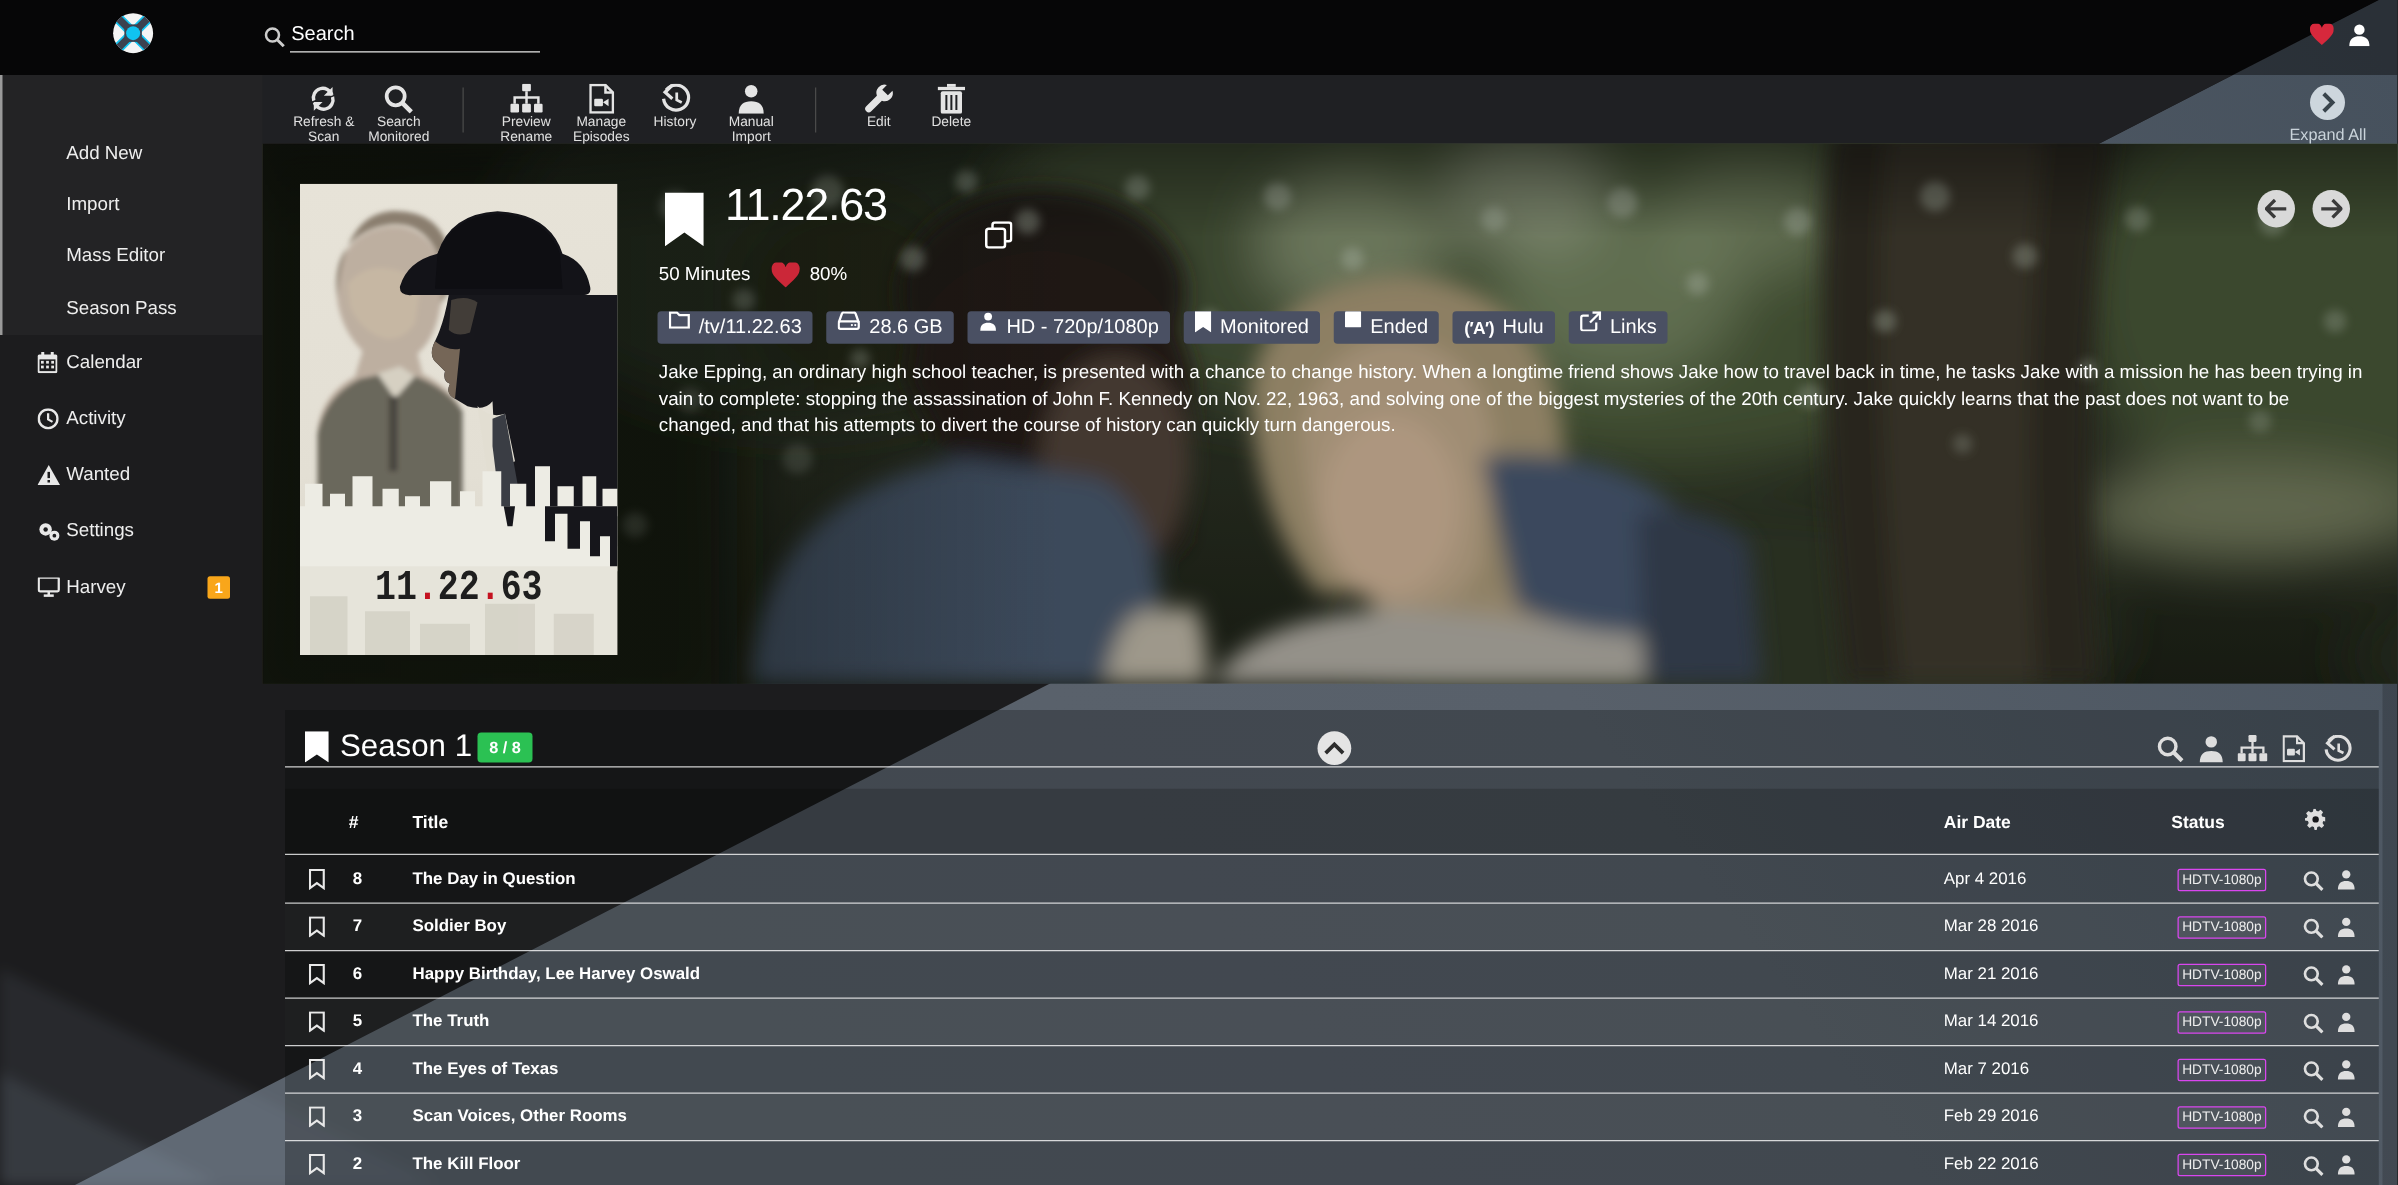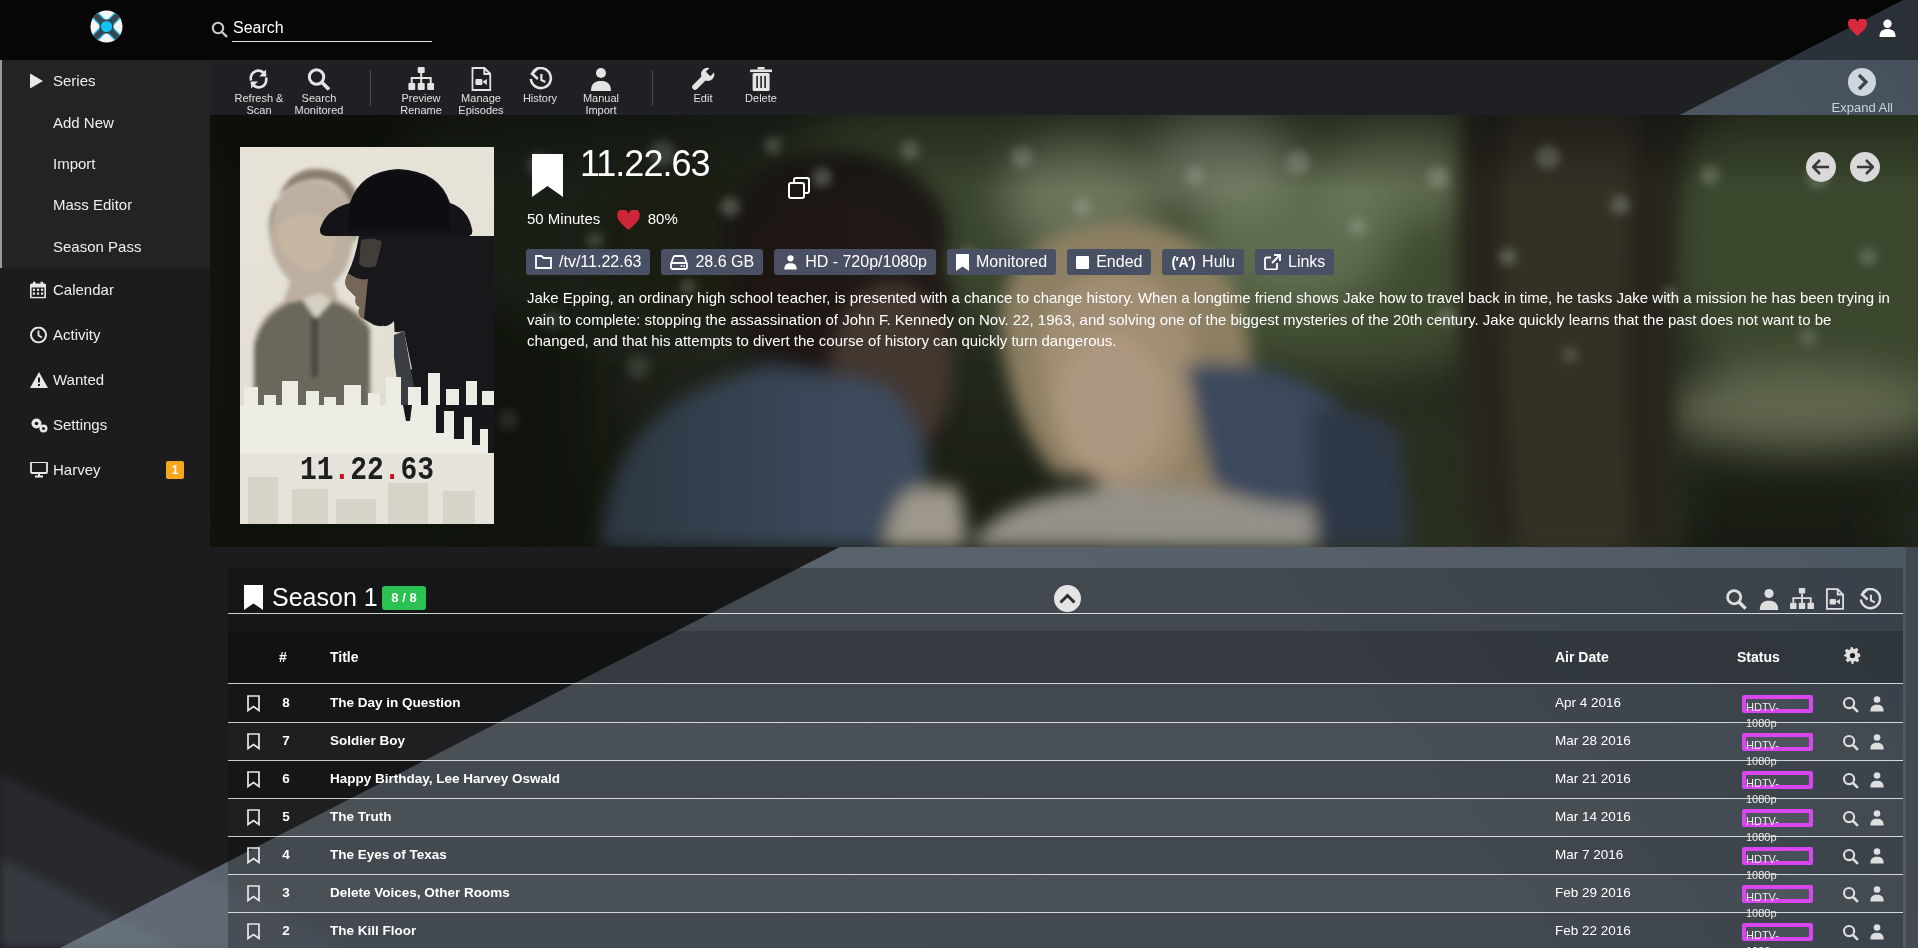--- a/index.html
+++ b/index.html
@@ -34,41 +34,41 @@
 
 #hero { position:absolute; left:210px; top:115px; width:1708px; height:432px; z-index:3; color:#fff; }
 #heroimg { position:absolute; left:0; top:0; }
 #poster { position:absolute; left:30px; top:32px; width:254px; height:377px; }
 #h-bm { position:absolute; left:322px; top:39px; }
 #h-title { position:absolute; left:370px; top:28px; font-size:36px; font-weight:400; letter-spacing:-1px; color:#fff; }
 #h-copy { position:absolute; left:578px; top:62px; }
 #h-meta { position:absolute; left:317px; top:95px; font-size:15px; }
 #h-meta .pct { margin-left:4px; }
 #labels { position:absolute; left:316px; top:134px; display:flex; gap:11px; }
-.hlabel { height:26px; background:#4a5063; border-radius:3px; color:#fff; font-size:16px; line-height:26px; padding:0 9px; display:flex; align-items:center; gap:7px; white-space:nowrap; }
+.hlabel { height:26px; background:#4a5063; border-radius:3px; color:#fff; font-size:16px; line-height:26px; padding:0 9px; display:flex; gap:7px; white-space:nowrap; }
 #h-desc { position:absolute; left:317px; top:172px; width:1366px; font-size:15px; line-height:21.7px; color:#fff; }
 .navcirc { position:absolute; top:37px; width:30px; height:30px; border-radius:50%; background:#d9d9d9; text-align:center; }
 
 
 #card { position:absolute; left:228px; top:568px; width:1675px; height:380px; z-index:4; background:rgba(5,6,8,0.27); color:#fff; }
 #shead { position:absolute; left:0; top:0; width:1675px; height:46px; border-bottom:1px solid rgba(255,255,255,0.8); }
 #s-bm { position:absolute; left:16px; top:17px; }
 #s-title { position:absolute; left:44px; top:15px; font-size:25px; }
 #s-badge { position:absolute; left:154px; top:18px; width:44px; height:24px; background:#2bc153; border-radius:3px; font-size:13px; font-weight:bold; text-align:center; line-height:24px; }
 #s-collapse { position:absolute; left:826px; top:17px; width:27px; height:27px; border-radius:50%; background:#e4e4e4; }
 .shic { position:absolute; top:20px; }
 #thead { position:absolute; left:0; top:63px; width:1675px; height:53px; border-bottom:1px solid rgba(255,255,255,0.78); background:rgba(0,0,0,0.18); font-size:14px; font-weight:bold; }
 #thead .c { position:absolute; top:18px; }
 .erow { position:absolute; left:0; width:1675px; height:38px; border-bottom:1px solid rgba(255,255,255,0.78); font-size:13.5px; }
 .erow.alt { background:rgba(255,255,255,0.04); }
 .erow .bm { position:absolute; left:19px; top:10px; }
 .erow .num { position:absolute; left:44px; top:10px; width:28px; text-align:center; font-weight:bold; }
 .erow .ttl { position:absolute; left:102px; top:10px; font-weight:bold; }
 .erow .dt { position:absolute; left:1327px; top:10px; font-weight:normal; }
-.erow .badge { position:absolute; left:1514px; top:10px; width:71px; height:18px; border:4px solid #d946ef; border-radius:2px; font-size:11px; color:#eee; line-height:16px; background:rgba(255,255,255,0.06); }
+.erow .badge { position:absolute; left:1514px; top:10px; width:71px; height:18px; border:1px solid #d946ef; border-radius:2px; font-size:11px; color:#eee; text-align:center; line-height:16px; background:rgba(255,255,255,0.06); }
 .erow .ri1 { position:absolute; left:1614px; top:11px; }
 .erow .ri2 { position:absolute; left:1641px; top:10px; }
 </style>
 </head>
 <body>
 <svg id="bg" width="1918" height="948">
   <defs>
     <filter id="wblur" x="-20%" y="-20%" width="140%" height="140%">
         <feGaussianBlur stdDeviation="5"></feGaussianBlur>
       </filter>
@@ -123,26 +123,20 @@
       <path d="M9.5 17 C4 12 0 8.6 0 5 A4.8 4.8 0 0 1 9.5 3.2 A4.8 4.8 0 0 1 19 5 C19 8.6 15 12 9.5 17Z" fill="#d7283c"></path>
     </svg>
   <svg id="person-top" width="19" height="19" viewBox="0 0 20 20">
       <circle cx="10" cy="6" r="4.4" fill="#fff"></circle>
       <path d="M1.5 20 C1.5 13.6 5 11.5 10 11.5 C15 11.5 18.5 13.6 18.5 20 Z" fill="#fff"></path>
     </svg>
 </div>
 
 <div id="sidebar">
   <div id="sgroup"></div>
-  <div class="sitem" style="top:0">
-    <svg class="sic" width="13" height="15" viewBox="0 0 13 15">
-        <path d="M0 0 L13 7.5 L0 15 Z" fill="#e8e8e8"></path>
-      </svg>
-    <span class="lbl">Series</span>
-  </div>
   <div class="sitem" style="top:42px">
       <span class="lbl">Add New</span>
     </div>
   <div class="sitem" style="top:83px">
       <span class="lbl">Import</span>
     </div>
   <div class="sitem" style="top:124px">
       <span class="lbl">Mass Editor</span>
     </div>
   <div class="sitem" style="top:166px">
@@ -623,21 +617,21 @@
   <svg class="ri2" width="16" height="17" viewBox="0 0 24 24">
         <circle cx="12" cy="6" r="5" fill="#dedede"></circle>
         <path d="M2 24 C2 16.5 6 14 12 14 C18 14 22 16.5 22 24 Z" fill="#dedede"></path>
       </svg>
     </div>
     <div class="erow alt" style="top: 307px;">
       <svg class="bm" width="13" height="17" viewBox="0 0 13 17">
         <path d="M1 1 H12 V15.5 L6.5 11.5 L1 15.5 Z" fill="none" stroke="#e8e8e8" stroke-width="1.7"></path>
       </svg>
   <div class="num">3</div>
-      <div class="ttl">Delete Voices, Other Rooms</div>
+      <div class="ttl">Scan Voices, Other Rooms</div>
       <div class="dt">Feb 29 2016</div>
   <div class="badge">HDTV-1080p</div>
   <svg class="ri1" width="17" height="17" viewBox="0 0 24 24">
         <circle cx="10" cy="10" r="7.2" fill="none" stroke="#dedede" stroke-width="3"></circle>
         <line x1="15.5" y1="15.5" x2="22.5" y2="22.5" stroke="#dedede" stroke-width="3.6"></line>
       </svg>
   <svg class="ri2" width="16" height="17" viewBox="0 0 24 24">
         <circle cx="12" cy="6" r="5" fill="#dedede"></circle>
         <path d="M2 24 C2 16.5 6 14 12 14 C18 14 22 16.5 22 24 Z" fill="#dedede"></path>
       </svg>

